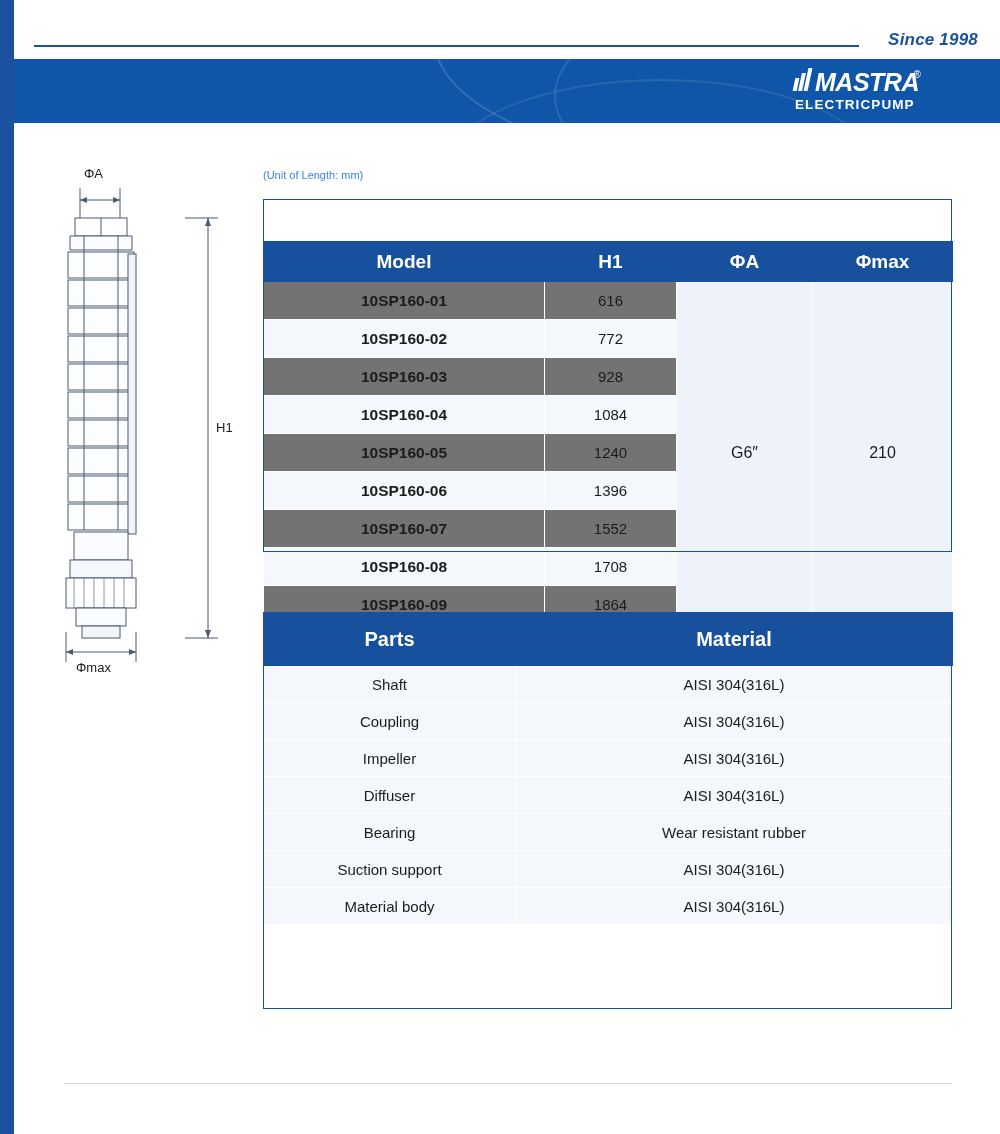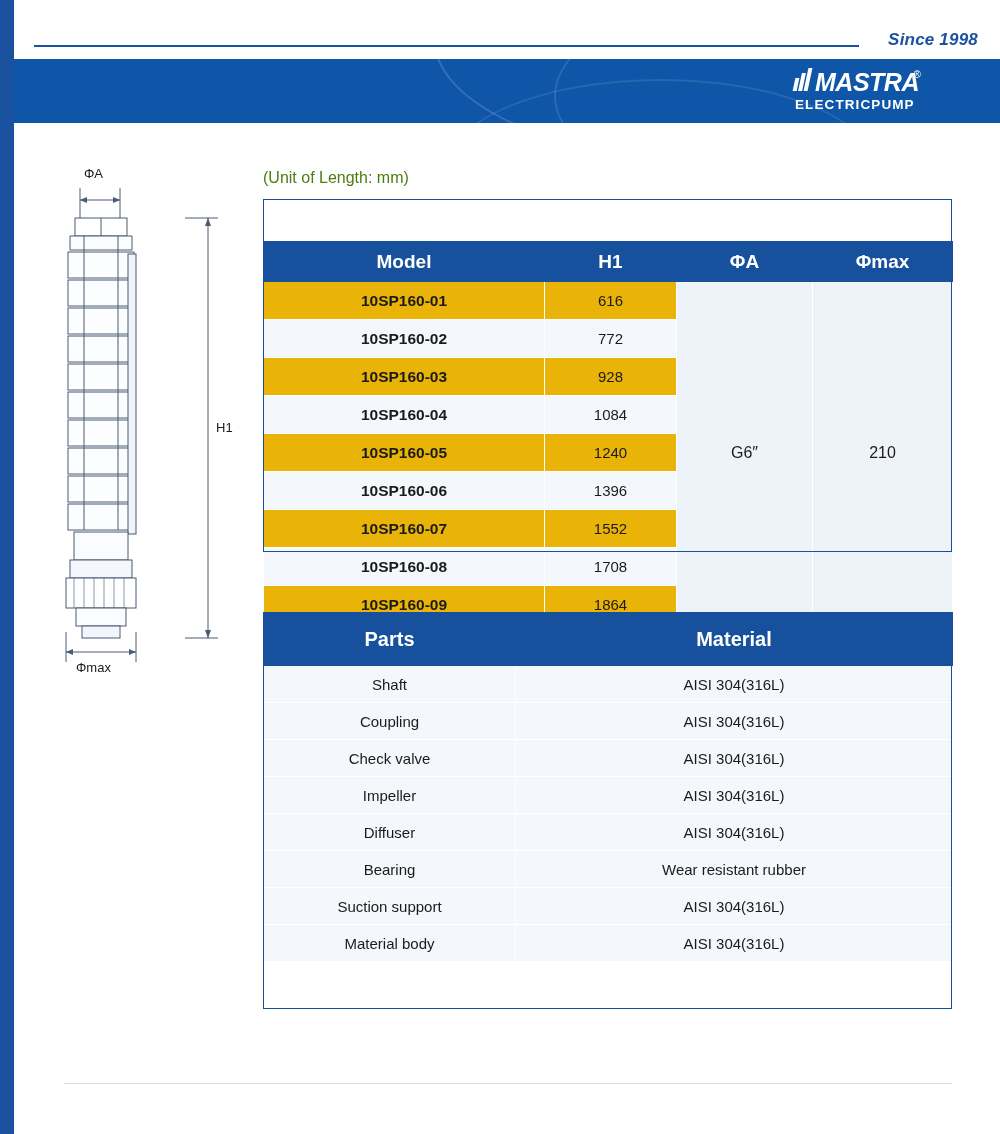--- a/index.html
+++ b/index.html
@@ -143,22 +143,22 @@
   .dim-label {
     position: absolute;
     font-size: 13px;
     color: #1b1b1b;
   }
 
   
   .unit-note {
     position: absolute;
     left: 263px; top: 169px;
-    font-size: 16px;
-    color: #4d7c0f;
+    font-size: 11px;
+    color: #3b82f6;
   }
 
   
   table {
     border-collapse: collapse;
     font-size: 15px;
     color: #1b1b1b;
   }
   .tbl-model {
     position: absolute;
@@ -178,21 +178,21 @@
     color: #ffffff;
     font-size: 19px;
     font-weight: bold;
     height: 37px;
     border: 1px solid #17509d;
   }
   .tbl-model tbody td.model {
     font-weight: bold;
     font-size: 15.5px;
   }
-  .row-a td { background: #eab308; }
+  .row-a td { background: #737373; }
   .row-b td { background: #f4f7fb; }
   .span-cell {
     background: #eef3f9 !important;
     font-size: 16px;
   }
   .tbl-model-outer {
     position: absolute;
     left: 263px; top: 199px;
     width: 689px; height: 353px;
     border: 1px solid #17509d;
@@ -406,24 +406,20 @@
   <tbody>
     <tr class="row-b">
       <td>Shaft</td>
       <td>AISI 304(316L)</td>
     </tr>
     <tr class="row-b">
       <td>Coupling</td>
       <td>AISI 304(316L)</td>
     </tr>
     <tr class="row-b">
-      <td>Check valve</td>
-      <td>AISI 304(316L)</td>
-    </tr>
-    <tr class="row-b">
       <td>Impeller</td>
       <td>AISI 304(316L)</td>
     </tr>
     <tr class="row-b">
       <td>Diffuser</td>
       <td>AISI 304(316L)</td>
     </tr>
     <tr class="row-b">
       <td>Bearing</td>
       <td>Wear resistant rubber</td>

